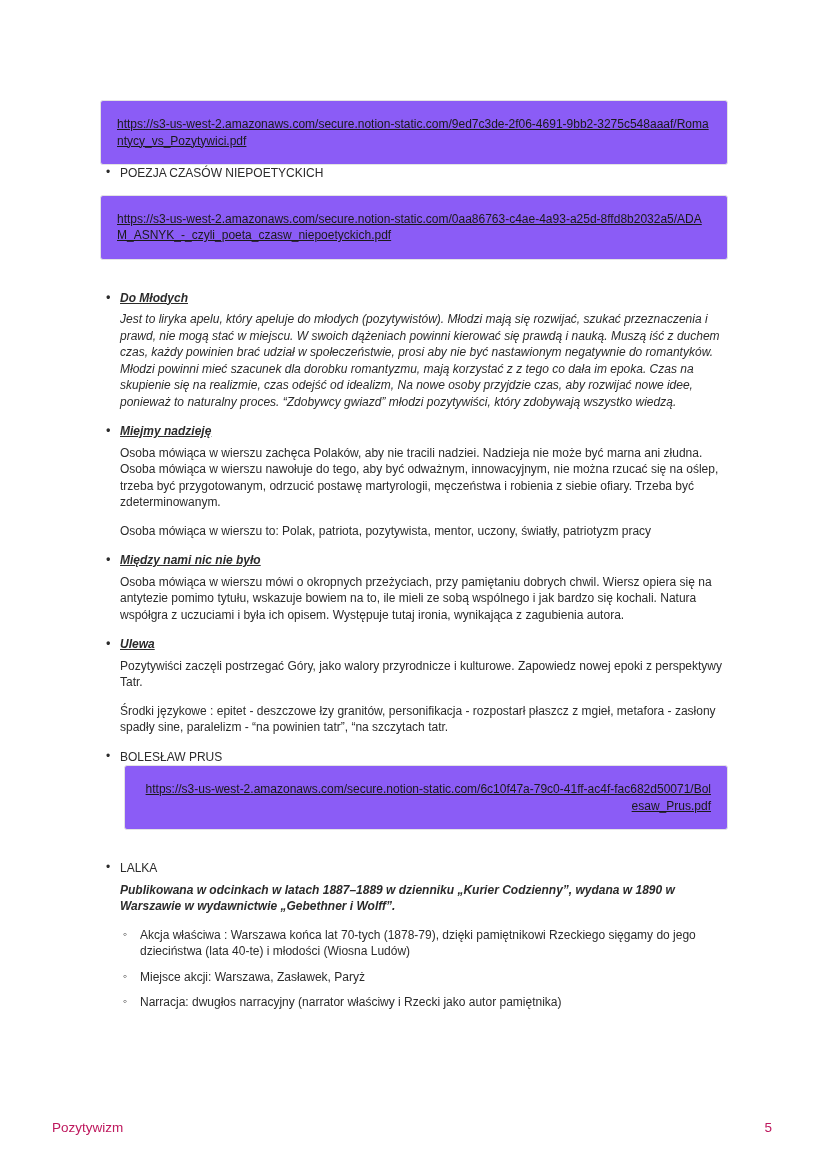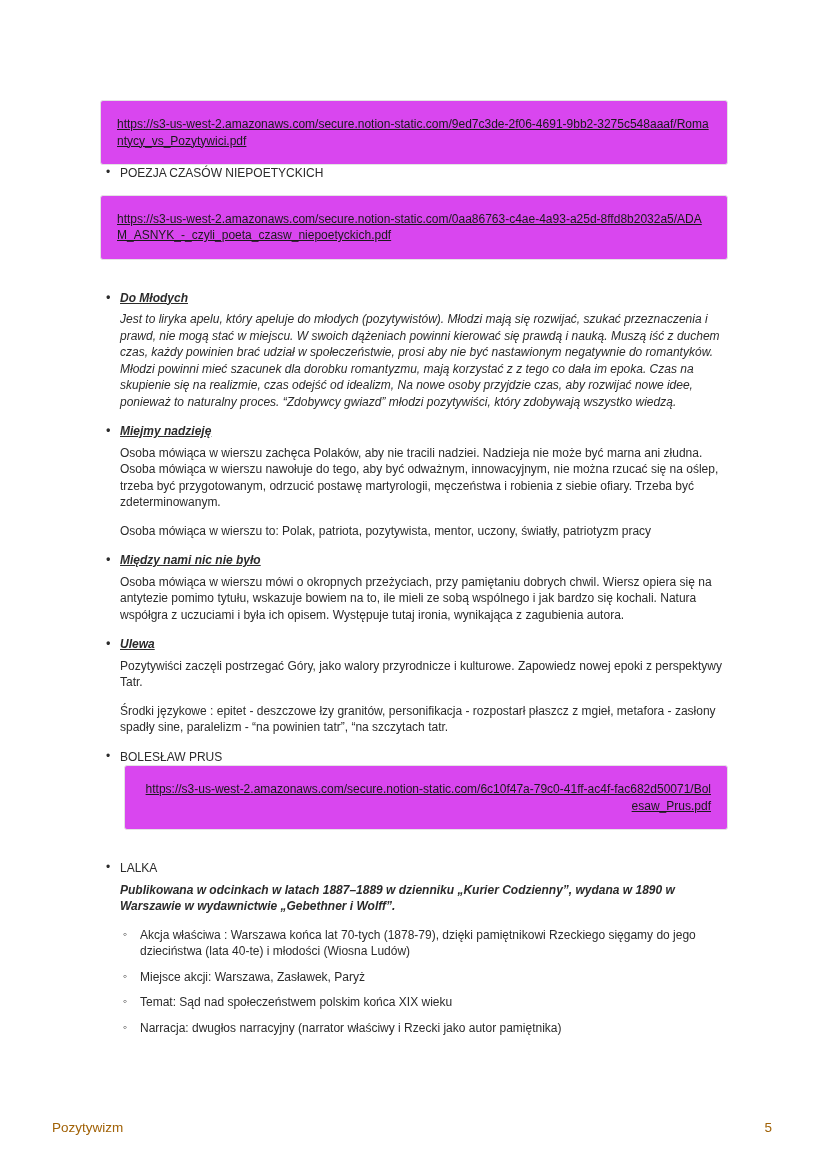--- a/index.html
+++ b/index.html
@@ -1,36 +1,36 @@
 <!DOCTYPE html>
 <html><head>
 <meta charset="utf-8">
 <style>
   html,body{margin:0;padding:0;}
   body{width:828px;height:1171px;background:#ffffff;font-family:"Liberation Sans",sans-serif;}
   .page{position:relative;width:828px;height:1171px;background:#ffffff;overflow:hidden;}
   .content{position:absolute;top:100px;left:100px;width:628px;font-size:12px;line-height:16.5px;color:#2b2b2b;}
-  .link-card{border:1px solid #e3e3e3;border-radius:3px;padding:15px 16px;background:#d946ef;}
+  .link-card{border:1px solid #e3e3e3;border-radius:3px;padding:15px 16px;background:#8b5cf6;}
   .link-card.indented{margin-left:24px;}
   a.file-link{color:#1a1a1a;text-decoration:underline;word-break:break-all;cursor:pointer;}
   .bullet{position:relative;padding-left:20px;}
   .bullet::before{content:"•";position:absolute;left:6px;top:-1px;color:#2b2b2b;}
   .sub-bullet{position:relative;padding-left:20px;margin-left:20px;margin-top:9px;}
   .sub-bullet::before{content:"◦";position:absolute;left:3px;top:-1px;color:#2b2b2b;}
   .title-bullet{font-weight:700;font-style:italic;text-decoration:underline;}
   .para{padding-left:20px;margin-top:5px;}
   .para + .para{margin-top:8px;}
   .italic{font-style:italic;}
   .bold-italic{font-weight:700;font-style:italic;}
   .gap-lg{}
   .gap-md{margin-top:30px;}
   .gap-sec{margin-top:13px;}
   .gap-card{margin-top:13px;}
   .gap-card2{margin-top:0;text-align:right;}
-  .footer{position:absolute;left:52px;right:56px;bottom:36px;display:flex;justify-content:space-between;align-items:baseline;color:#a16207;font-size:13.5px;}
+  .footer{position:absolute;left:52px;right:56px;bottom:36px;display:flex;justify-content:space-between;align-items:baseline;color:#be185d;font-size:13.5px;}
 </style>
 </head>
 <body>
 
 <div class="page">
   <div class="content">
 
     <div class="link-card">
       <a class="file-link" href="#">https://s3-us-west-2.amazonaws.com/secure.notion-static.com/9ed7c3de-2f06-4691-9bb2-3275c548aaaf/Romantycy_vs_Pozytywici.pdf</a>
     </div>
@@ -86,23 +86,20 @@
         <span>LALKA</span>
       </div>
       <p class="para bold-italic">Publikowana w odcinkach w latach 1887–1889 w dzienniku „Kurier Codzienny”, wydana w 1890 w Warszawie w wydawnictwie „Gebethner i Wolff”.</p>
       <div class="sub-bullet">
         <span>Akcja właściwa : Warszawa końca lat 70-tych (1878-79), dzięki pamiętnikowi Rzeckiego sięgamy do jego dzieciństwa (lata 40-te) i młodości (Wiosna Ludów)</span>
       </div>
       <div class="sub-bullet">
         <span>Miejsce akcji: Warszawa, Zasławek, Paryż</span>
       </div>
       <div class="sub-bullet">
-        <span>Temat: Sąd nad społeczeństwem polskim końca XIX wieku</span>
-      </div>
-      <div class="sub-bullet">
         <span>Narracja: dwugłos narracyjny (narrator właściwy i Rzecki jako autor pamiętnika)</span>
       </div>
     </div>
 
   </div>
 
   <div class="footer">
     <span>Pozytywizm</span>
     <span>5</span>
   </div>

